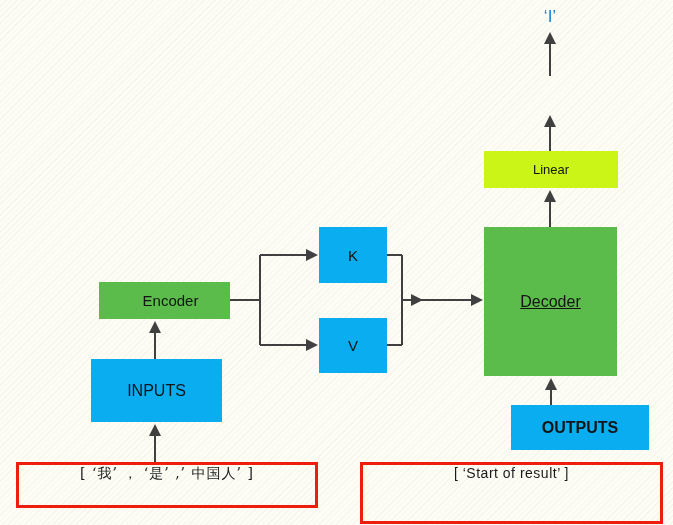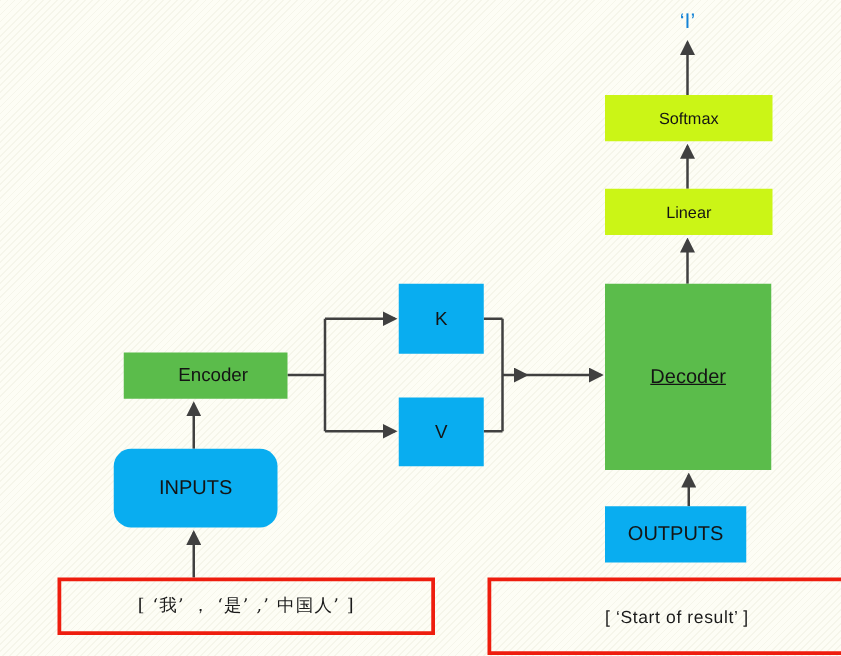--- a/index.html
+++ b/index.html
@@ -18,32 +18,32 @@
   .node{
     position:absolute;display:flex;align-items:center;justify-content:center;
     color:#141414;z-index:2;box-sizing:border-box;text-align:center;
   }
   .green{background:#5bbc4b;}
   .blue{background:#09adf0;}
   .lime{background:#cbf516;}
   .n-softmax{left:484px;top:76px;width:134px;height:37px;font-size:13px;}
   .n-linear{left:484px;top:151px;width:134px;height:37px;font-size:13px;}
   .n-decoder{left:484px;top:227px;width:133px;height:149px;font-size:16px;text-decoration:underline;}
-  .n-outputs{left:484px;top:405px;width:113px;height:45px;font-size:16px;}
+  .n-outputs{left:511px;top:405px;width:138px;height:45px;font-size:16px;font-weight:bold;}
   .n-encoder{left:99px;top:282px;width:131px;height:37px;font-size:15px;padding-left:12px;}
-  .n-inputs{left:91px;top:359px;width:131px;height:63px;font-size:16px;border-radius:14px;}
+  .n-inputs{left:91px;top:359px;width:131px;height:63px;font-size:16px;}
   .n-k{left:319px;top:227px;width:68px;height:56px;font-size:15px;}
   .n-v{left:319px;top:318px;width:68px;height:55px;font-size:15px;}
   .token{
     position:absolute;left:505px;top:5px;width:90px;height:24px;z-index:2;
     color:#1583d6;font-size:17px;text-align:center;line-height:24px;
   }
   .redbox{
     position:absolute;border:3px solid #ee1d0e;z-index:2;box-sizing:border-box;
-    display:flex;align-items:center;justify-content:center;color:#1a1a1a;margin-left:30px;
+    display:flex;justify-content:center;color:#1a1a1a;
   }
   .red-left{left:16px;top:462px;width:302px;height:46px;
     font-family:"DejaVu Serif","Liberation Serif",serif;font-size:14px;letter-spacing:1px;}
   .red-right{left:360px;top:462px;width:303px;height:62px;font-size:14px;letter-spacing:0.5px;}
   .watermark{
     position:absolute;left:458px;top:493px;width:215px;z-index:3;
     color:#a2a2a2;font-size:18px;white-space:nowrap;
   }
 </style>
 </head>
@@ -76,23 +76,20 @@
       <path d="M260,345 L316,345" marker-end="url(#arrow)"></path>
 
       <path d="M387,255 L402,255 M387,345 L402,345 M402,255 L402,345"></path>
       <path d="M402,300 L421,300" marker-end="url(#arrow)"></path>
       <path d="M421,300 L481,300" marker-end="url(#arrow)"></path>
     </g>
   </svg>
 
   <div class="token">‘I’</div>
 
-  <div class="node lime n-softmax">
-    <span>Softmax</span>
-  </div>
   <div class="node lime n-linear">
     <span>Linear</span>
   </div>
   <div class="node green n-decoder">
     <span>Decoder</span>
   </div>
   <div class="node blue n-outputs">
     <span>OUTPUTS</span>
   </div>
   <div class="node green n-encoder">

